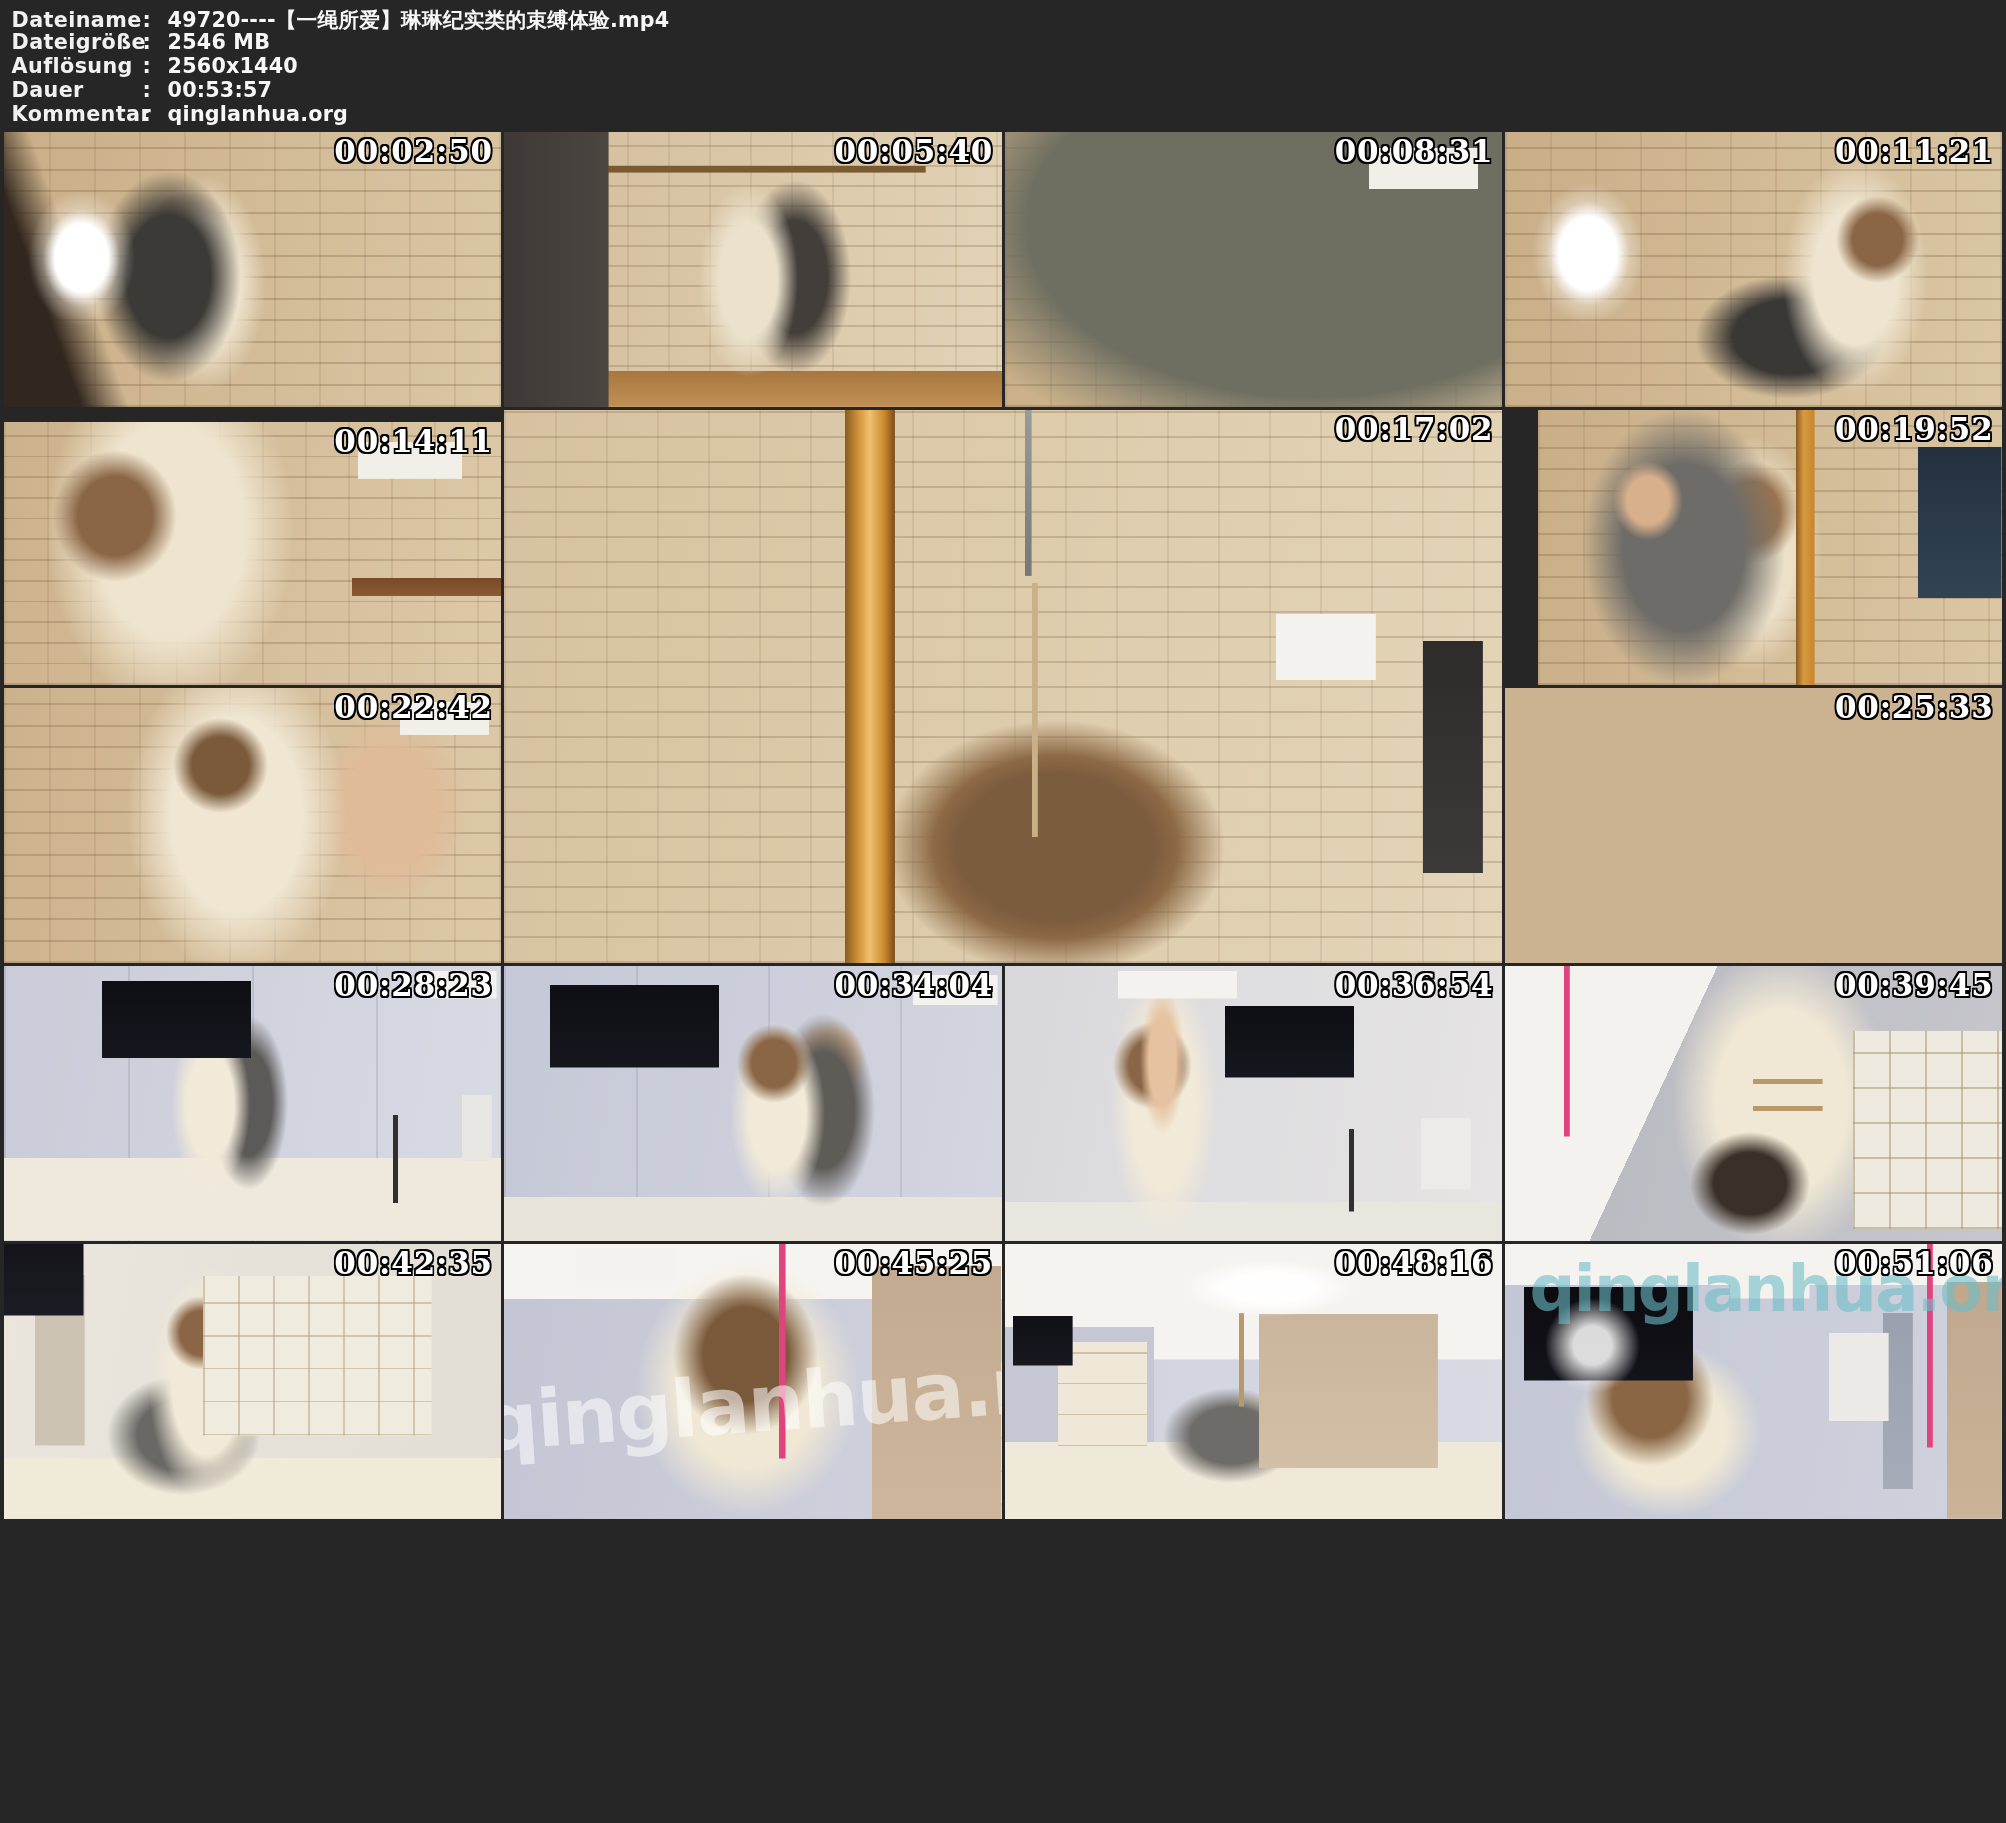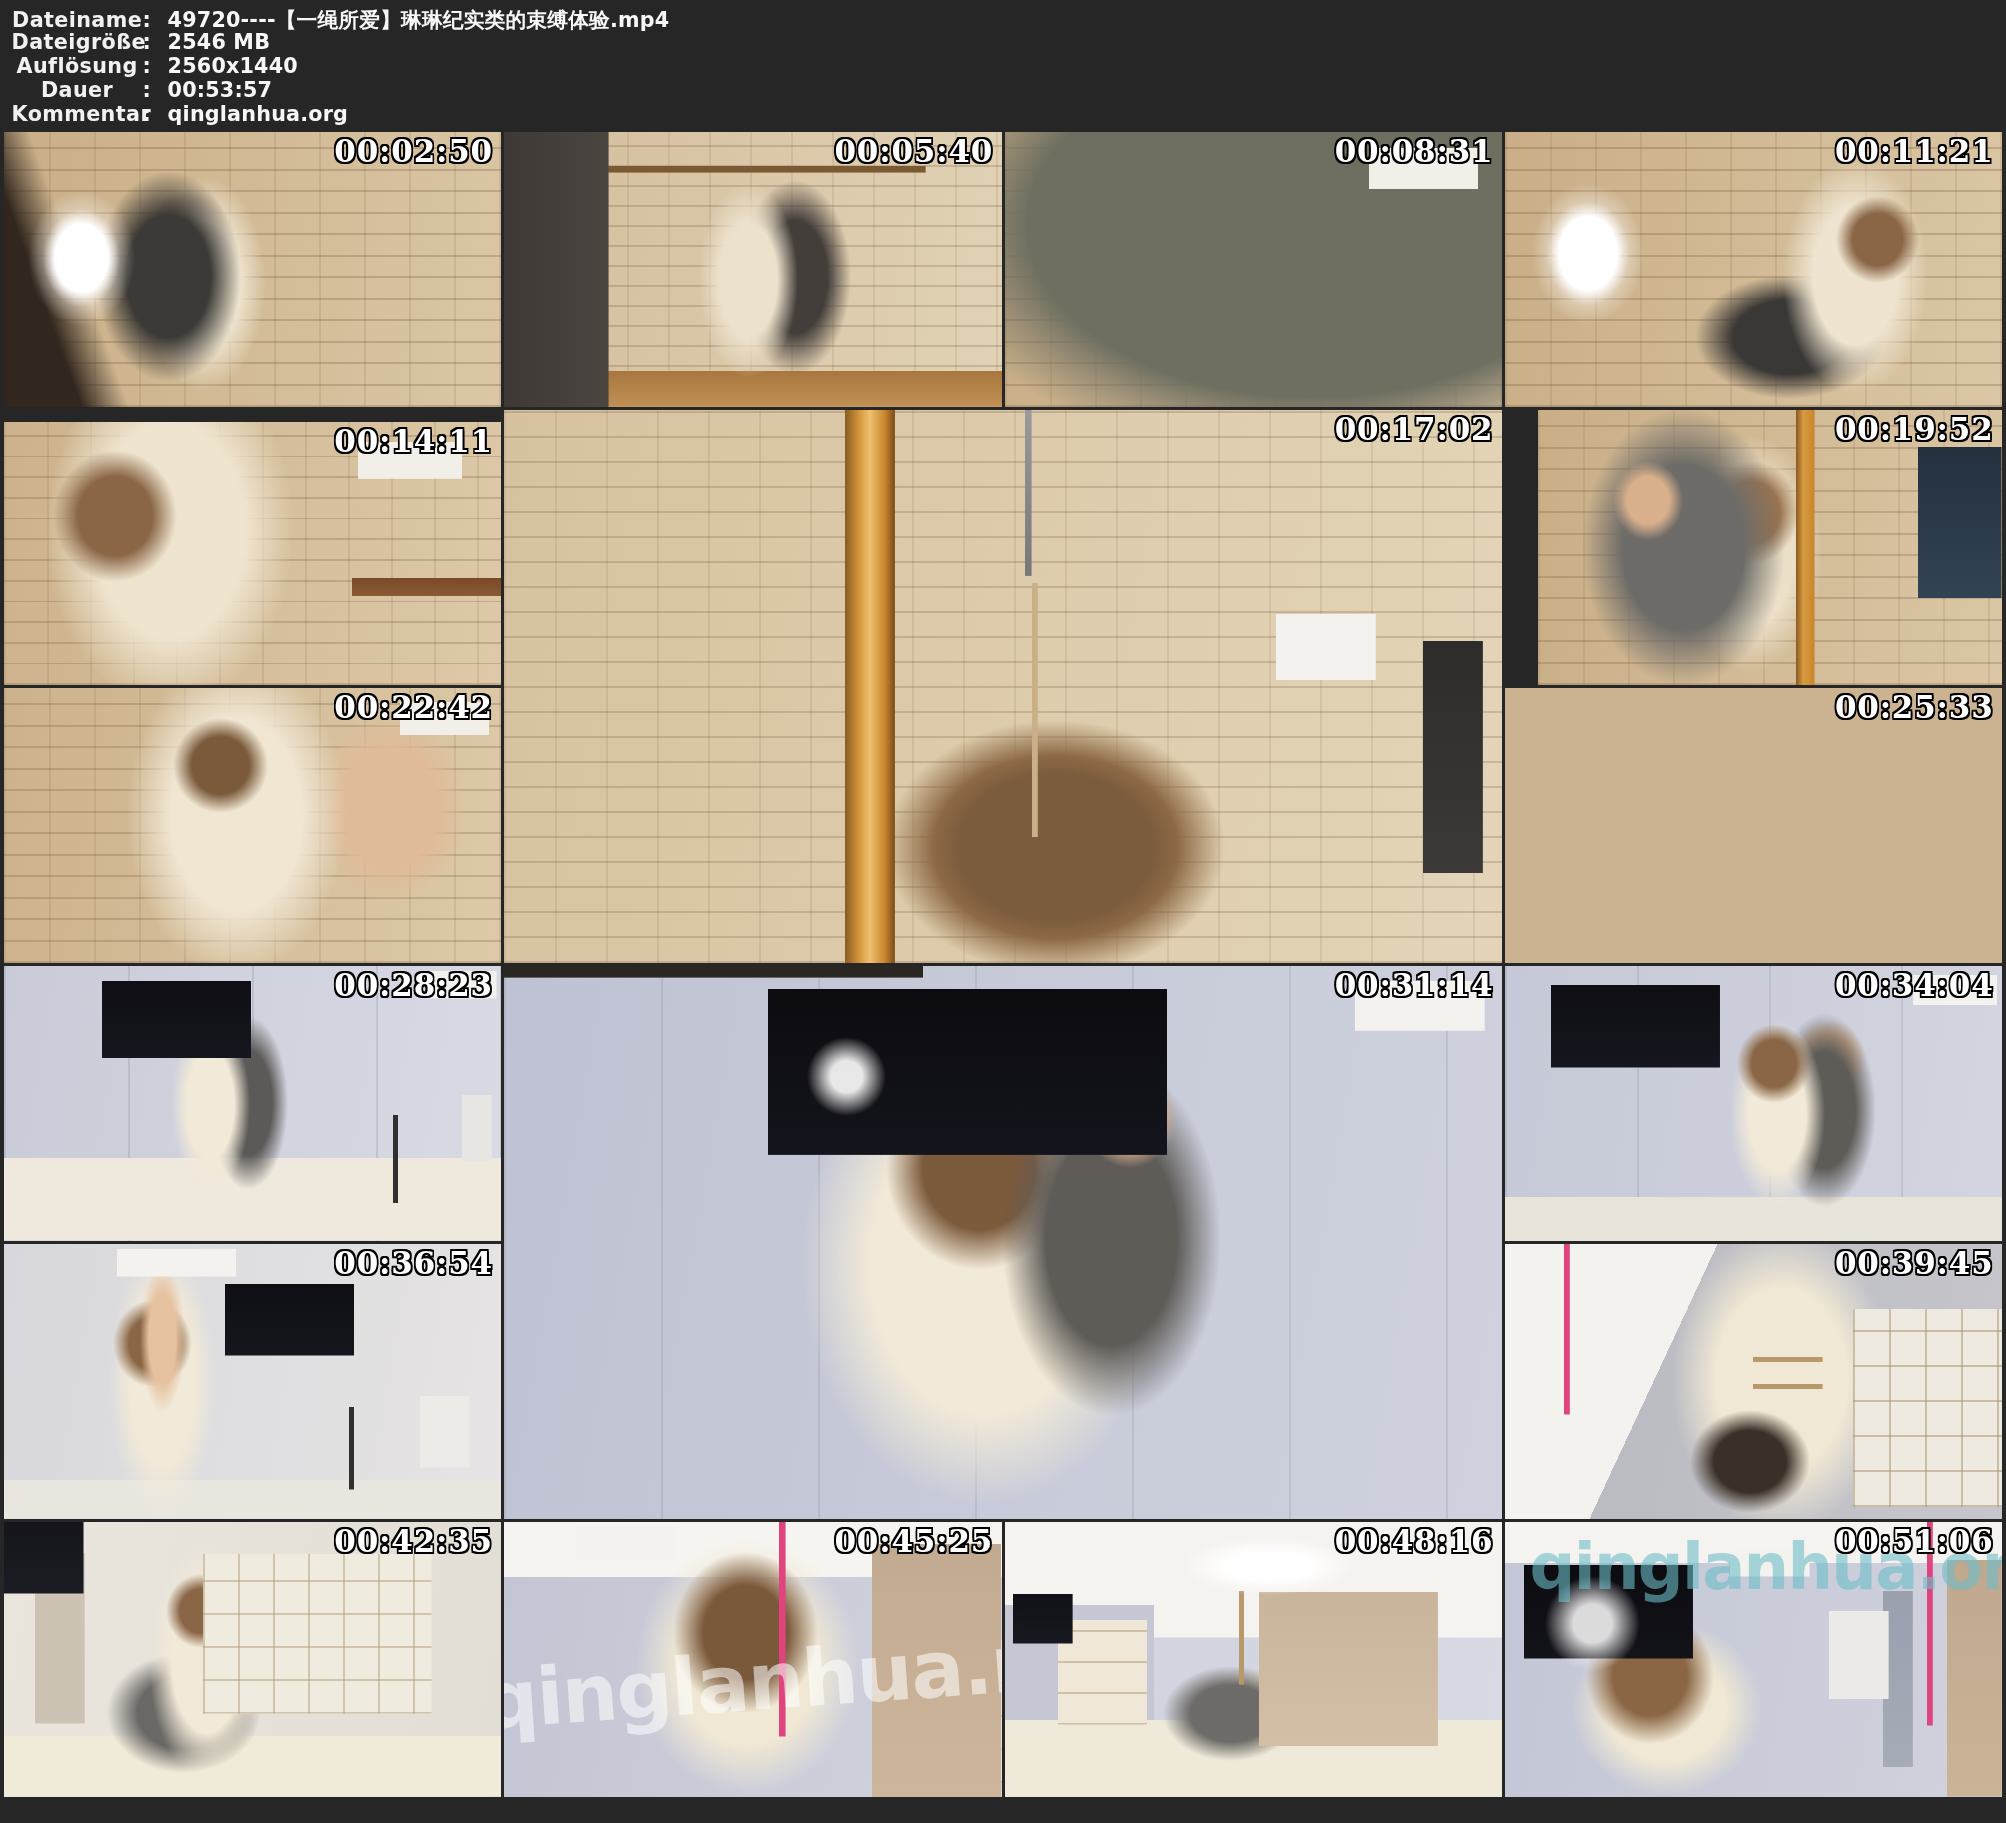--- a/index.html
+++ b/index.html
@@ -4,21 +4,21 @@
 <style>
   html,body{margin:0;padding:0;}
   body{
     width:2006px;height:1823px;overflow:hidden;
     background:#262626;
     font-family:"DejaVu Sans","Liberation Sans",sans-serif;
   }
   
   .meta{padding:5.8px 0 3.3px 11.6px;}
   .meta-line{display:flex;align-items:baseline;height:24px;}
-  .meta-label{width:131px;font-weight:700;font-size:20.7px;color:#f1f1f1;letter-spacing:0.4px;text-align:center;}
+  .meta-label{width:131px;font-weight:700;font-size:20.7px;color:#f1f1f1;letter-spacing:0.4px;}
   .meta-sep{width:25px;font-weight:700;font-size:20.7px;color:#f1f1f1;}
   .meta-value{font-weight:700;font-size:20.7px;color:#f7f7f7;letter-spacing:0.2px;}
   
   .grid{
     margin:2.5px 4.1px 6.6px 4.1px;
     display:grid;
     grid-template-columns:repeat(4,1fr);
     grid-auto-rows:275px;
     gap:3px;
   }
@@ -285,23 +285,20 @@
   <figure class="thumb s8">
     <span class="ts">00:22:42</span>
   </figure>
   <figure class="thumb s9">
     <span class="ts">00:25:33</span>
   </figure>
 
   <figure class="thumb s10">
     <span class="ts">00:28:23</span>
   </figure>
-  <figure class="thumb s11 big">
-    <span class="ts">00:31:14</span>
-  </figure>
   <figure class="thumb s12">
     <span class="ts">00:34:04</span>
   </figure>
   <figure class="thumb s13">
     <span class="ts">00:36:54</span>
   </figure>
   <figure class="thumb s14">
     <span class="ts">00:39:45</span>
   </figure>
 

